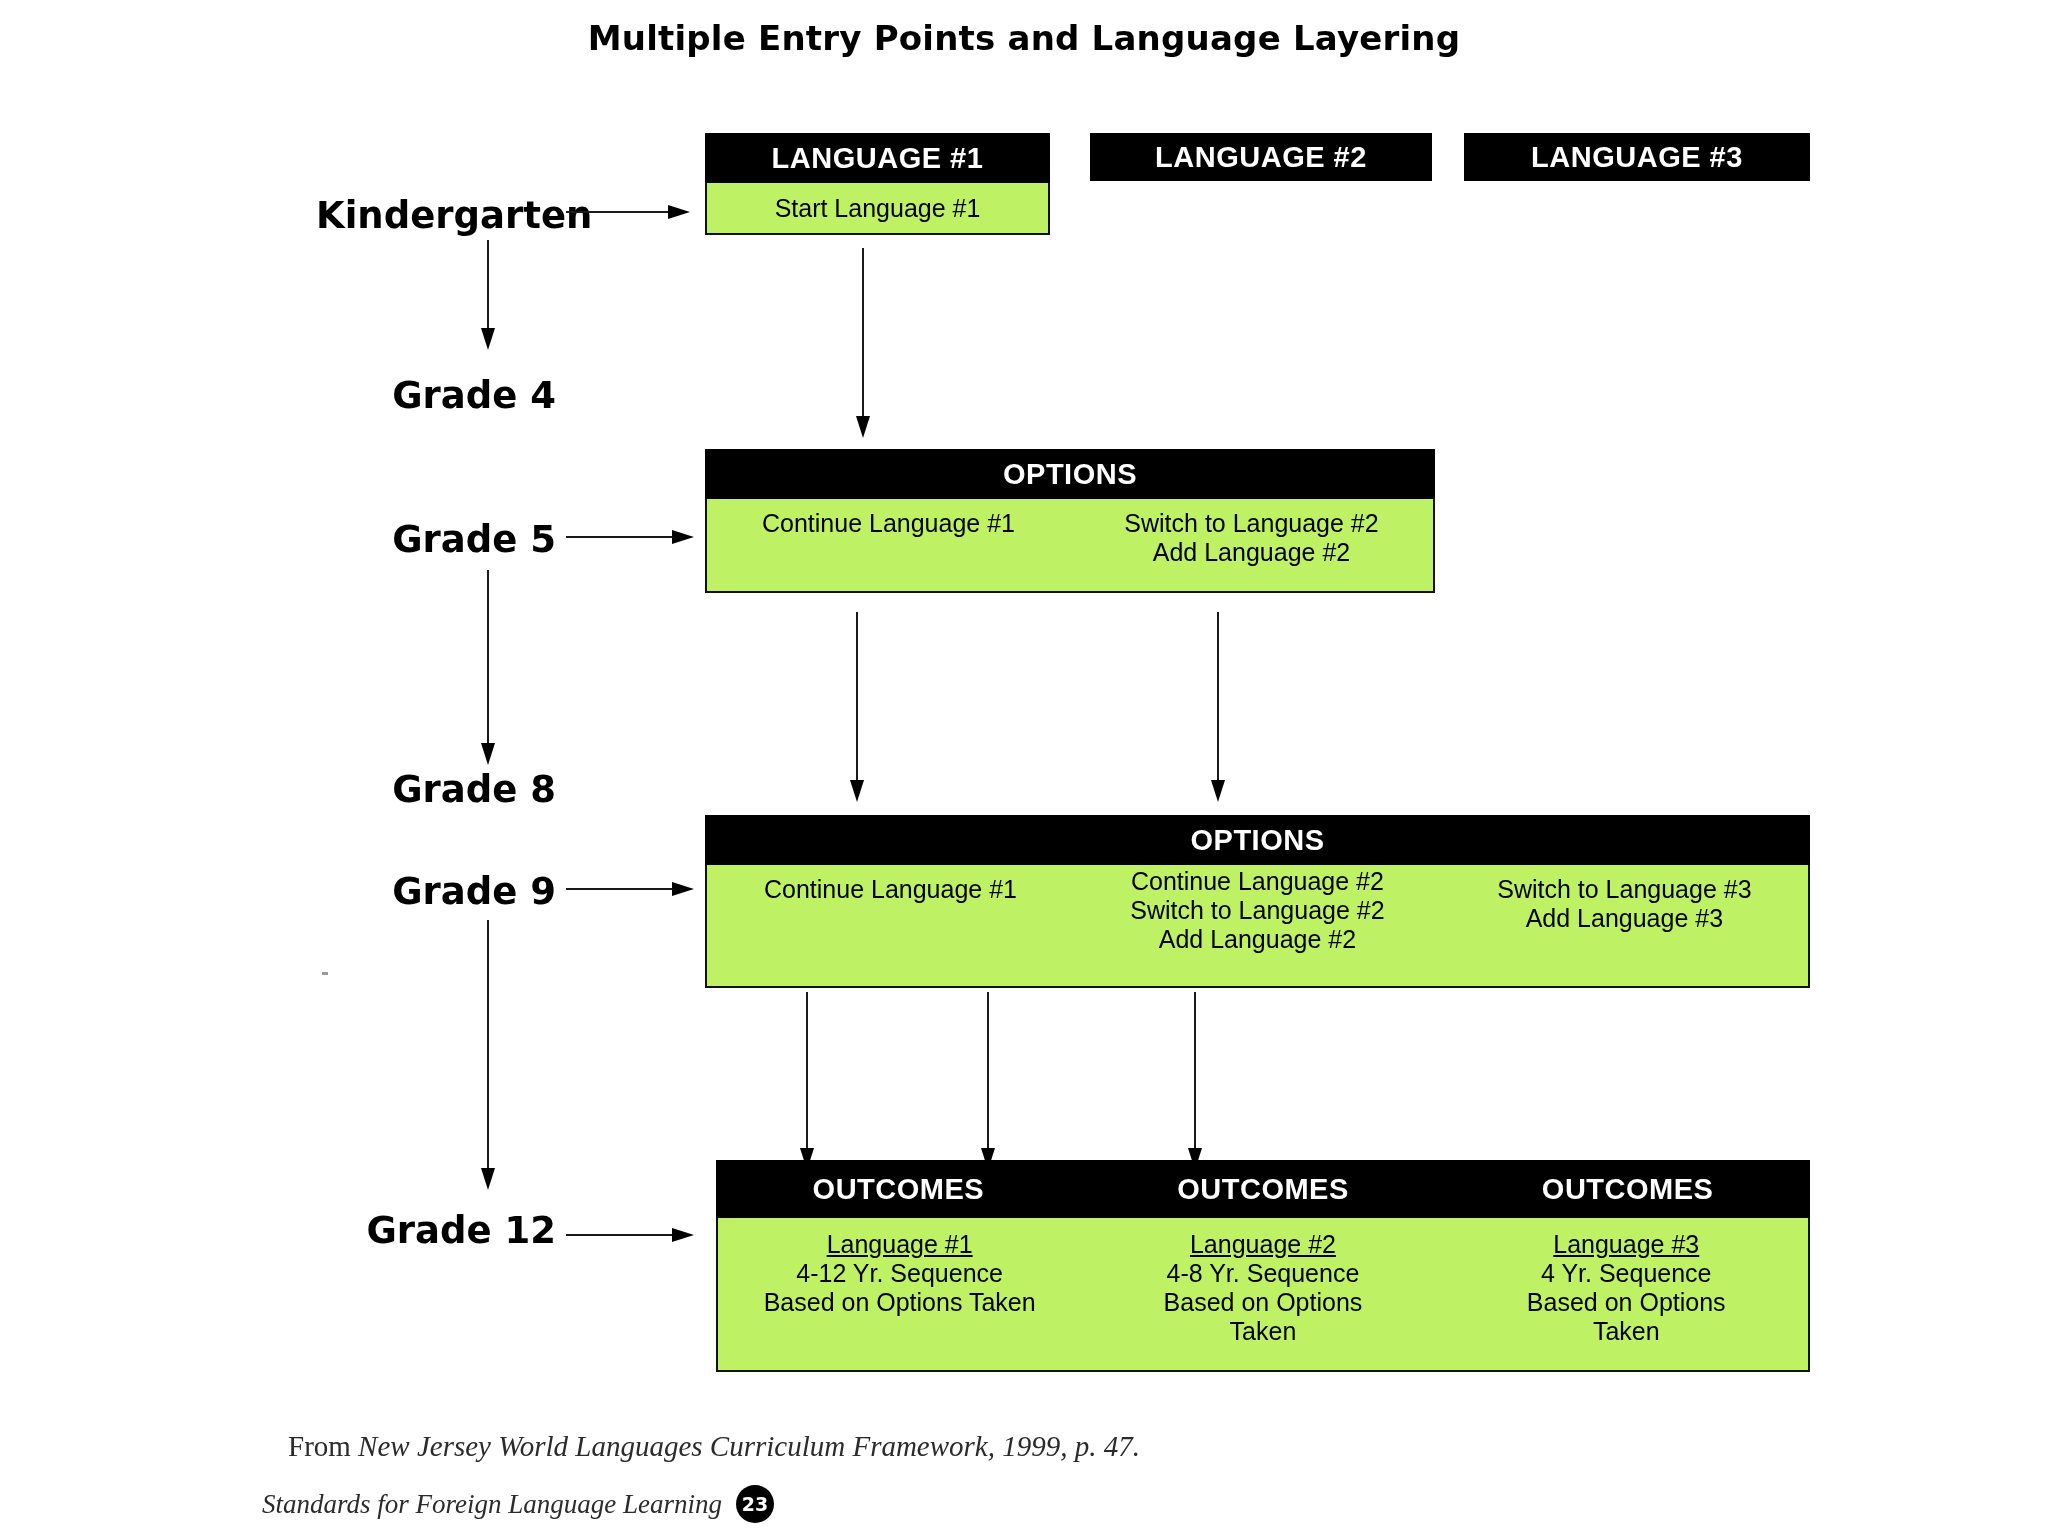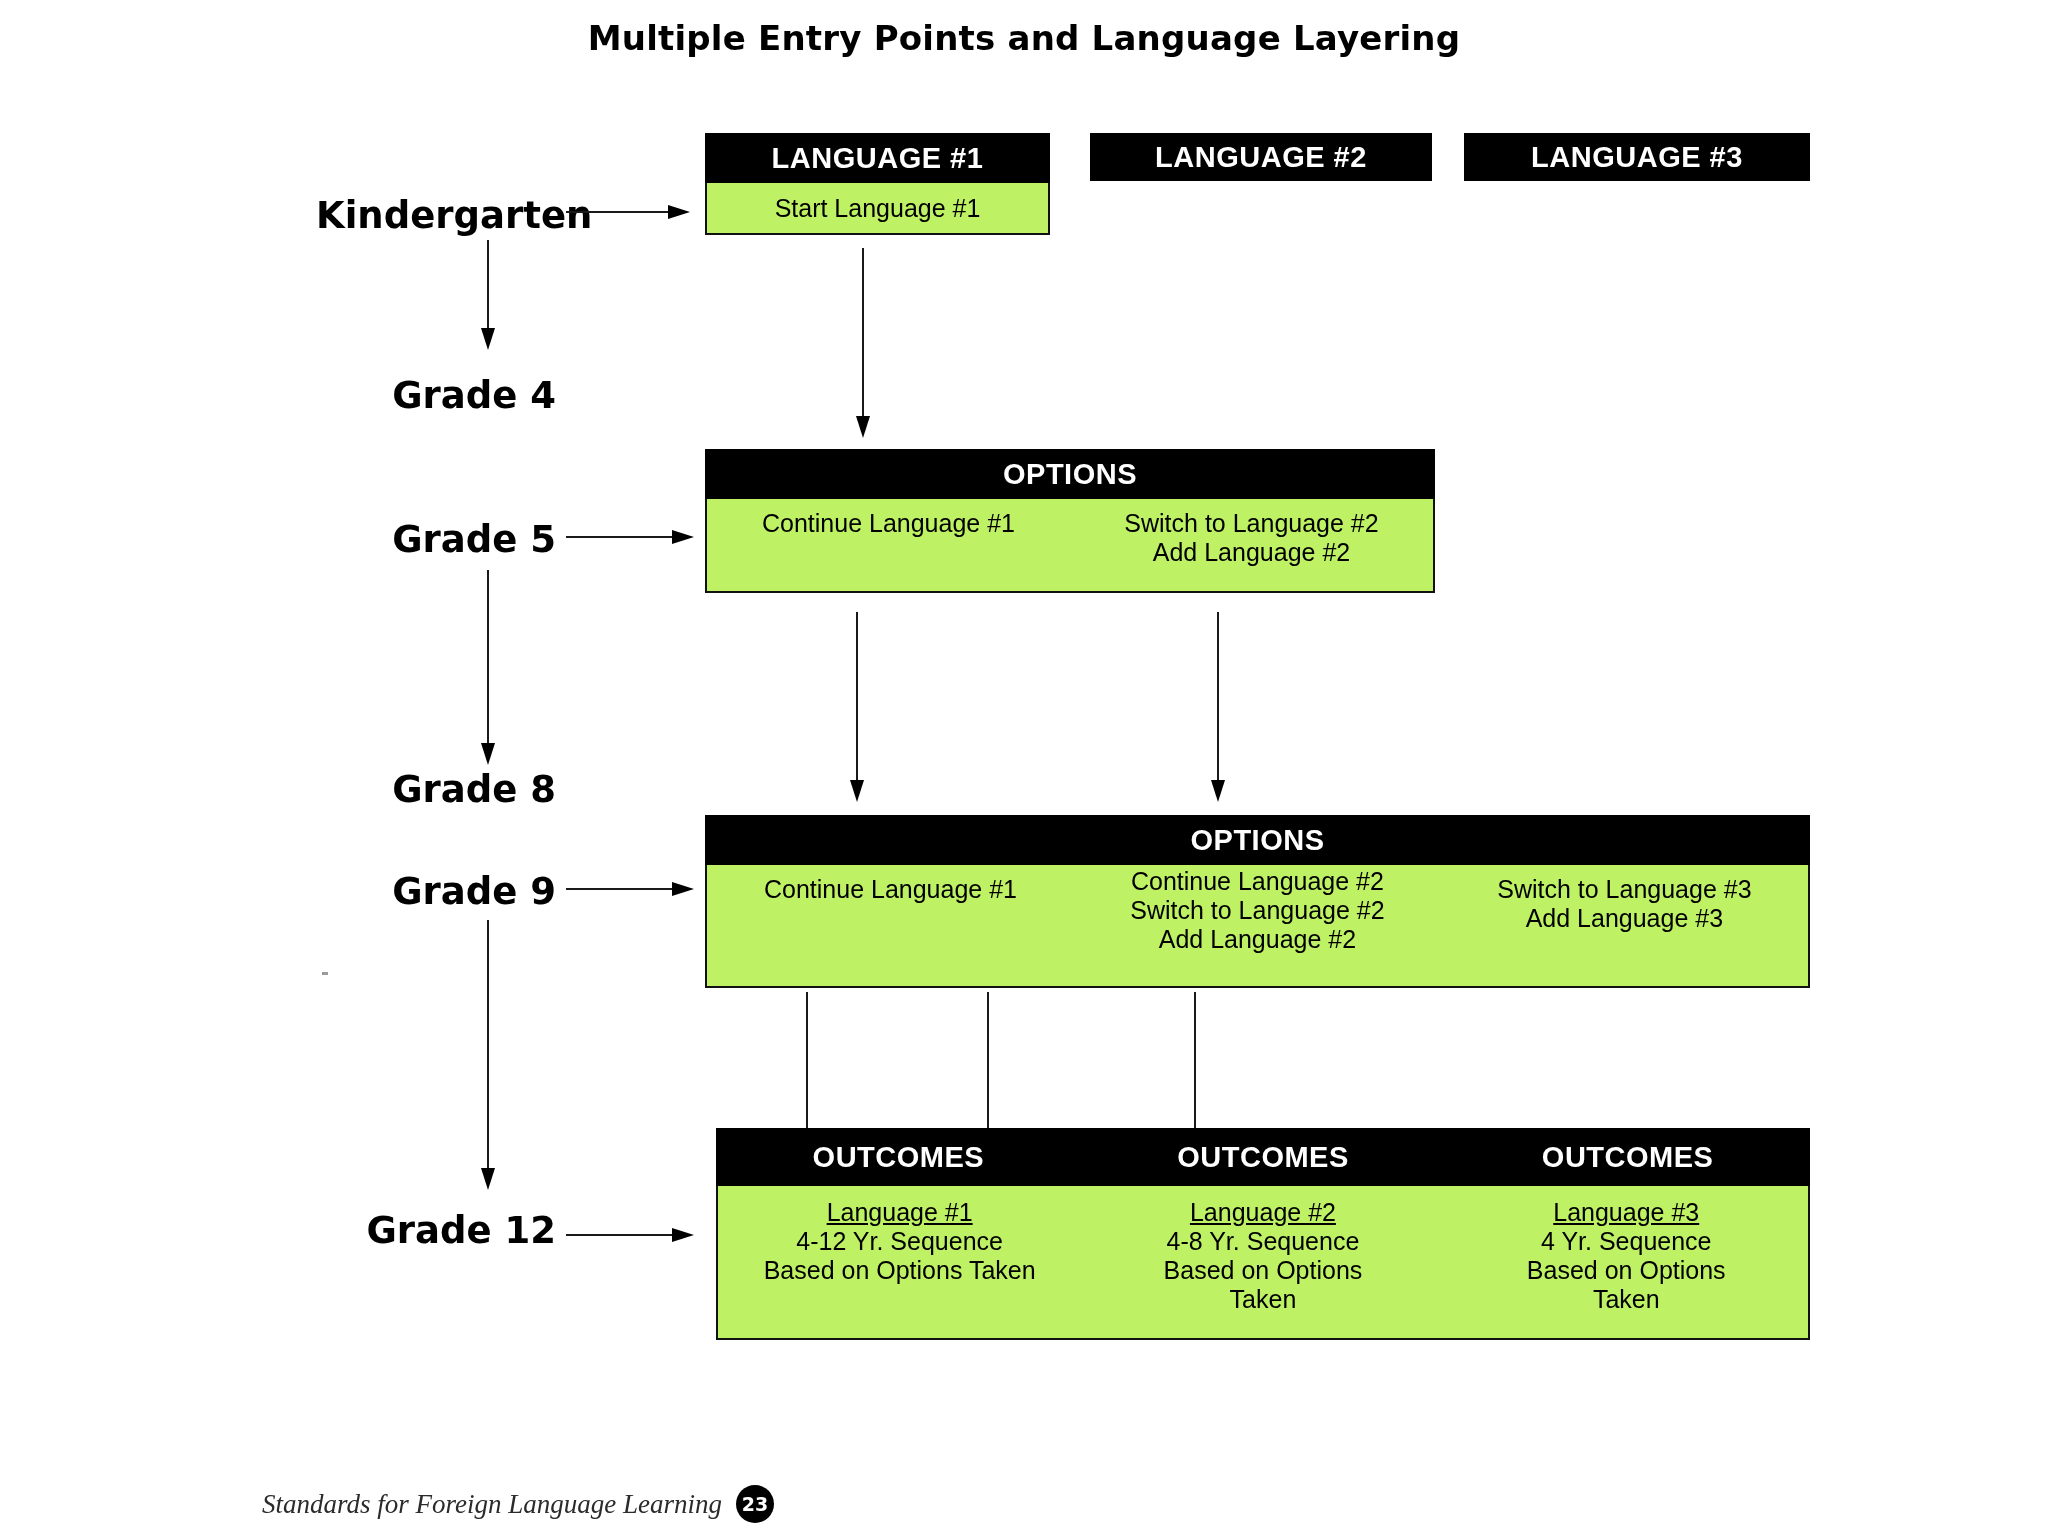--- a/index.html
+++ b/index.html
@@ -205,21 +205,21 @@
   </div>
   <div class="varrow" style="left:981px;top:992px;height:178px;">
     <div class="stem" style="height:157px;"></div>
       <div class="head"></div>
   </div>
   <div class="varrow" style="left:1188px;top:992px;height:178px;">
     <div class="stem" style="height:157px;"></div>
       <div class="head"></div>
   </div>
 
-  <div class="box" style="left:700px;top:1128px;width:1110px;padding-left:16px;">
+  <div class="box" style="left:700px;top:1160px;width:1110px;padding-left:16px;">
     <div class="bar" style="height:58px;padding:0;">
       <div style="width:33.33%;text-align:center;">OUTCOMES</div>
       <div style="width:33.33%;text-align:center;">OUTCOMES</div>
       <div style="width:33.33%;text-align:center;">OUTCOMES</div>
     </div>
     <div class="body grid2" style="height:154px;">
       <div class="col" style="width:33.33%;padding-top:12px;">
         <div style="text-decoration:underline;">Language #1</div>
         <div>4-12 Yr. Sequence</div>
         <div>Based on Options Taken</div>
@@ -232,20 +232,23 @@
       </div>
       <div class="col" style="width:33.33%;padding-top:12px;">
         <div style="text-decoration:underline;">Language #3</div>
         <div>4 Yr. Sequence</div>
         <div>Based on Options</div>
         <div>Taken</div>
       </div>
     </div>
   </div>
 
+  <div class="footer1">
+    <span>From </span><span class="ital">New Jersey World Languages Curriculum Framework, 1999, p. 47.</span>
+  </div>
 
   <div class="footer2">
     <span>Standards for Foreign Language Learning</span>
     <span class="pagebadge">23</span>
   </div>
 
   <div class="speck" style="left:322px;top:972px;width:6px;height:3px;"></div>
 
 </div>
 

